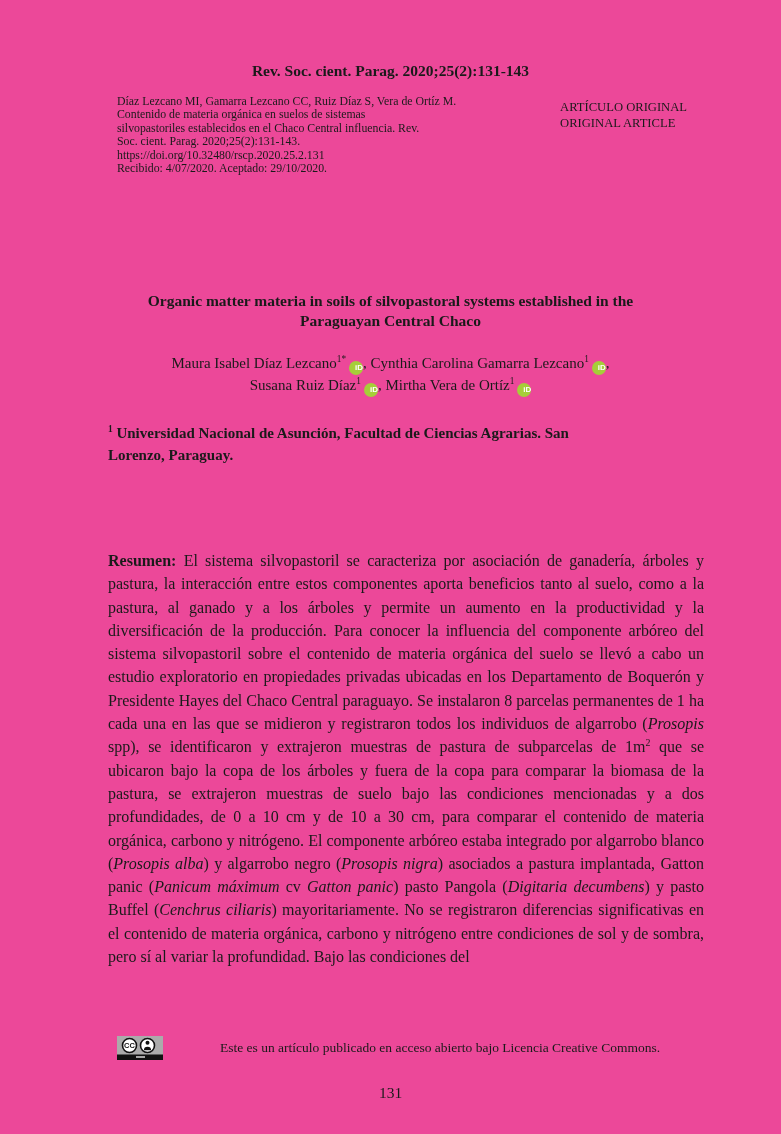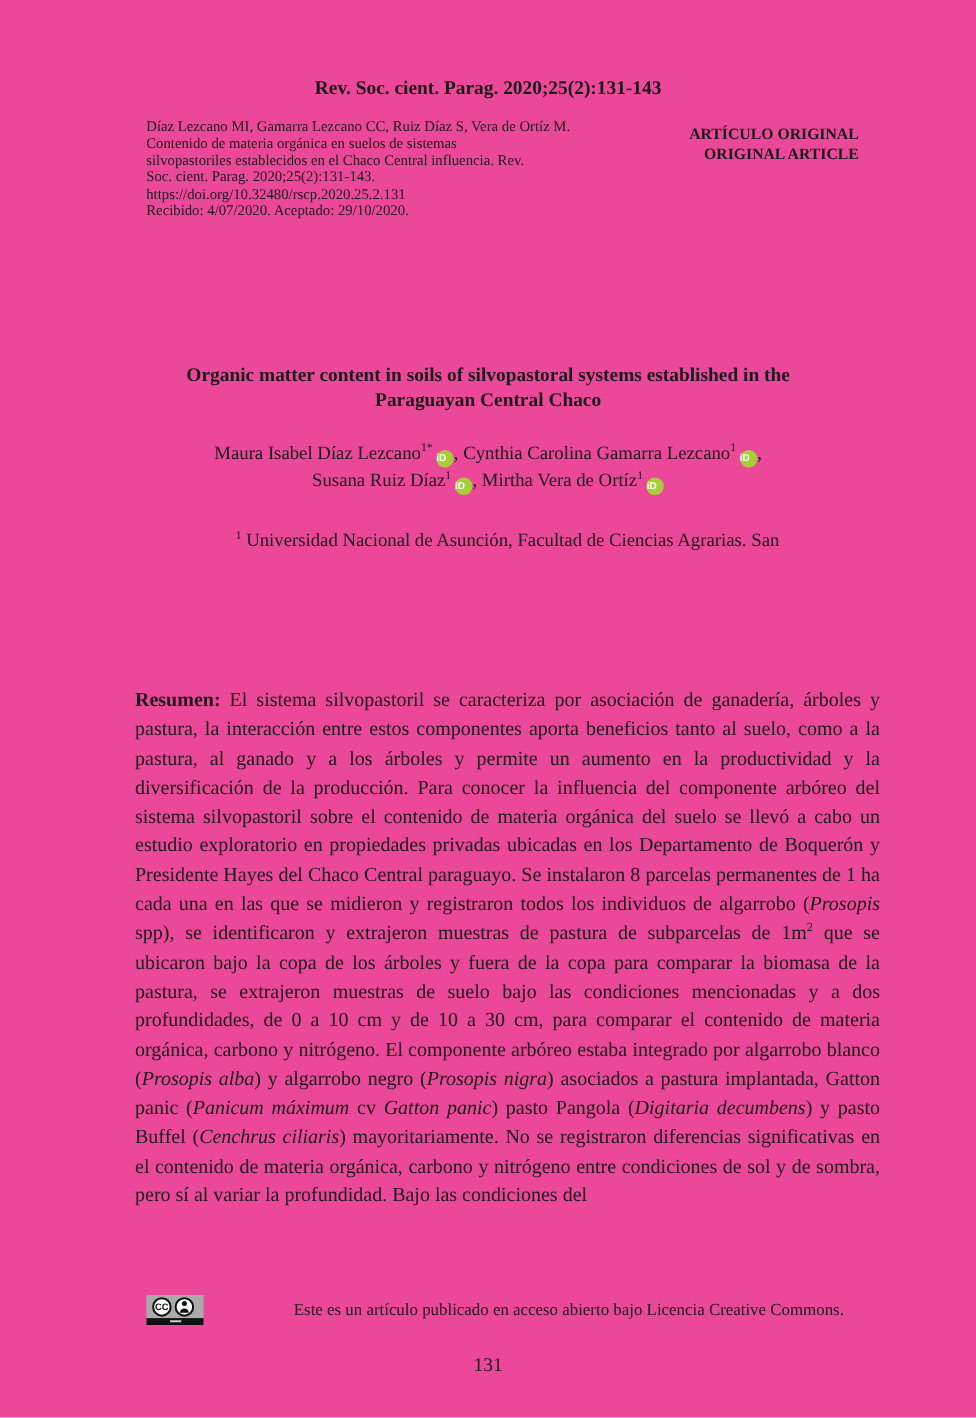--- a/index.html
+++ b/index.html
@@ -12,21 +12,21 @@
     position:absolute; top:62px; left:0; width:100%;
     text-align:center; font-weight:bold; font-size:15.5px;
   }
   .header-row {
     position:absolute; top:95px; left:117px; right:94px;
     display:flex; justify-content:space-between; align-items:flex-start;
   }
   .citation { width:365px; font-size:11.8px; line-height:13.4px; }
   .citation > div { white-space:nowrap; }
   .article-type {
-    text-align:right; font-weight:bold; font-size:12.6px;
+    text-align:left; font-weight:normal; font-size:12.6px;
     line-height:15.5px; padding-top:5px;
   }
   .title-es {
     position:absolute; top:219px; left:0; width:100%; text-align:center;
     font-weight:bold; font-size:20.5px; line-height:26.5px;
   }
   .title-es-inner { display:inline-block; max-width:628px; }
   .title-en {
     position:absolute; top:291px; left:0; width:100%; text-align:center;
     font-weight:bold; font-size:15.5px; line-height:20px;
@@ -34,38 +34,38 @@
   .title-en-inner { display:inline-block; max-width:558px; }
   .authors {
     position:absolute; top:353px; left:0; width:100%; text-align:center;
     font-size:15px; line-height:21.5px;
   }
   sup { font-size:0.62em; vertical-align:super; line-height:0; }
   .orcid-icon {
     display:inline-block; width:14px; height:14px; border-radius:50%;
     background:#A6CE39; color:#ffffff;
     font-family:"Liberation Sans","DejaVu Sans",sans-serif;
-    font-size:8px; font-weight:bold; line-height:14px; text-align:left;
+    font-size:8px; font-weight:bold; line-height:14px; text-align:right;
     vertical-align:-2px; margin-left:3px; cursor:pointer;
   }
   .affiliation {
     position:absolute; top:423px; left:108px; width:596px;
-    text-align:center; font-size:15px; line-height:21.5px;
+    text-align:left; font-size:15px; line-height:21.5px;font-weight:bold;
   }
   .correspondence {
     position:absolute; top:477px; left:108px; width:596px;
     text-align:right; font-size:15px;
   }
   .abstract {
     position:absolute; top:549px; left:108px; width:596px;
     text-align:justify; font-size:16px; line-height:23.3px;
   }
   .footer {
     position:absolute; top:1036px; left:117px; right:80px;
-    display:flex; align-items:center; gap:24px;
+    display:flex; align-items:center; gap:9px;
   }
   .cc-badge { display:block; flex:0 0 auto; }
   .license-text { font-size:13.5px;margin-left:48px; }
   .page-number {
     position:absolute; top:1084px; left:0; width:100%;
     text-align:center; font-size:15.5px;
   }
 </style>
 </head>
 <body>
@@ -84,27 +84,28 @@
       <div>Recibido: 4/07/2020. Aceptado: 29/10/2020.</div>
     </div>
     <div class="article-type">
       <div>ARTÍCULO ORIGINAL</div>
       <div>ORIGINAL ARTICLE</div>
     </div>
   </div>
 
 
   <div class="title-en">
-    <span class="title-en-inner">Organic matter content in soils of silvopastoral systems established in the Paraguayan Central Chaco</span>
+    <span class="title-en-inner">Organic matter materia in soils of silvopastoral systems established in the Paraguayan Central Chaco</span>
   </div>
 
   <div class="authors"><span>Maura Isabel Díaz Lezcano<sup>1*</sup></span><span class="orcid-icon">iD</span>,  <span>Cynthia Carolina Gamarra Lezcano<sup>1</sup></span><span class="orcid-icon">iD</span>, <br><span>Susana Ruiz Díaz<sup>1</sup></span><span class="orcid-icon">iD</span>,  <span>Mirtha Vera de Ortíz<sup>1</sup></span><span class="orcid-icon">iD</span></div>
 
   <div class="affiliation">
     <div><sup>1</sup><span> Universidad Nacional de Asunción, Facultad de Ciencias Agrarias. San</span></div>
+    <div>Lorenzo, Paraguay.</div>
   </div>
 
 
   <div class="abstract"><b>Resumen:</b><span> El sistema silvopastoril se caracteriza por asociación de ganadería, árboles y pastura, la interacción entre estos componentes aporta beneficios tanto al suelo, como a la pastura, al ganado y a los árboles y permite un aumento en la productividad y la diversificación de la producción. Para conocer la influencia del componente arbóreo del sistema silvopastoril sobre el contenido de materia orgánica del suelo se llevó a cabo un estudio exploratorio en propiedades privadas ubicadas en los Departamento de Boquerón y Presidente Hayes del Chaco Central paraguayo. Se instalaron 8 parcelas permanentes de 1 ha cada una en las que se midieron y registraron todos los individuos de algarrobo (</span><i>Prosopis</i><span> spp), se identificaron y extrajeron muestras de pastura de subparcelas de 1m</span><sup>2</sup><span> que se ubicaron bajo la copa de los árboles y fuera de la copa para comparar la biomasa de la pastura, se extrajeron muestras de suelo bajo las condiciones mencionadas y a dos profundidades, de 0 a 10 cm y de 10 a 30 cm, para comparar el contenido de materia orgánica, carbono y nitrógeno. El componente arbóreo estaba integrado por algarrobo blanco (</span><i>Prosopis alba</i><span>) y algarrobo negro (</span><i>Prosopis nigra</i><span>) asociados a pastura implantada, Gatton panic (</span><i>Panicum máximum</i><span> cv </span><i>Gatton panic</i><span>) pasto Pangola (</span><i>Digitaria decumbens</i><span>) y pasto Buffel (</span><i>Cenchrus ciliaris</i><span>) mayoritariamente. No se registraron diferencias significativas en el contenido de materia orgánica, carbono y nitrógeno entre condiciones de sol y de sombra, pero sí al variar la profundidad. Bajo las condiciones del</span></div>
 
   <div class="footer">
     <svg class="cc-badge" width="46" height="24" viewBox="0 0 46 24" xmlns="http://www.w3.org/2000/svg">
       <rect x="0" y="0" width="46" height="24" fill="#ABABAB"></rect>
       <rect x="0" y="18.5" width="46" height="5.5" fill="#111111"></rect>
       <rect x="19" y="20.2" width="9" height="1.6" fill="#cccccc"></rect>

